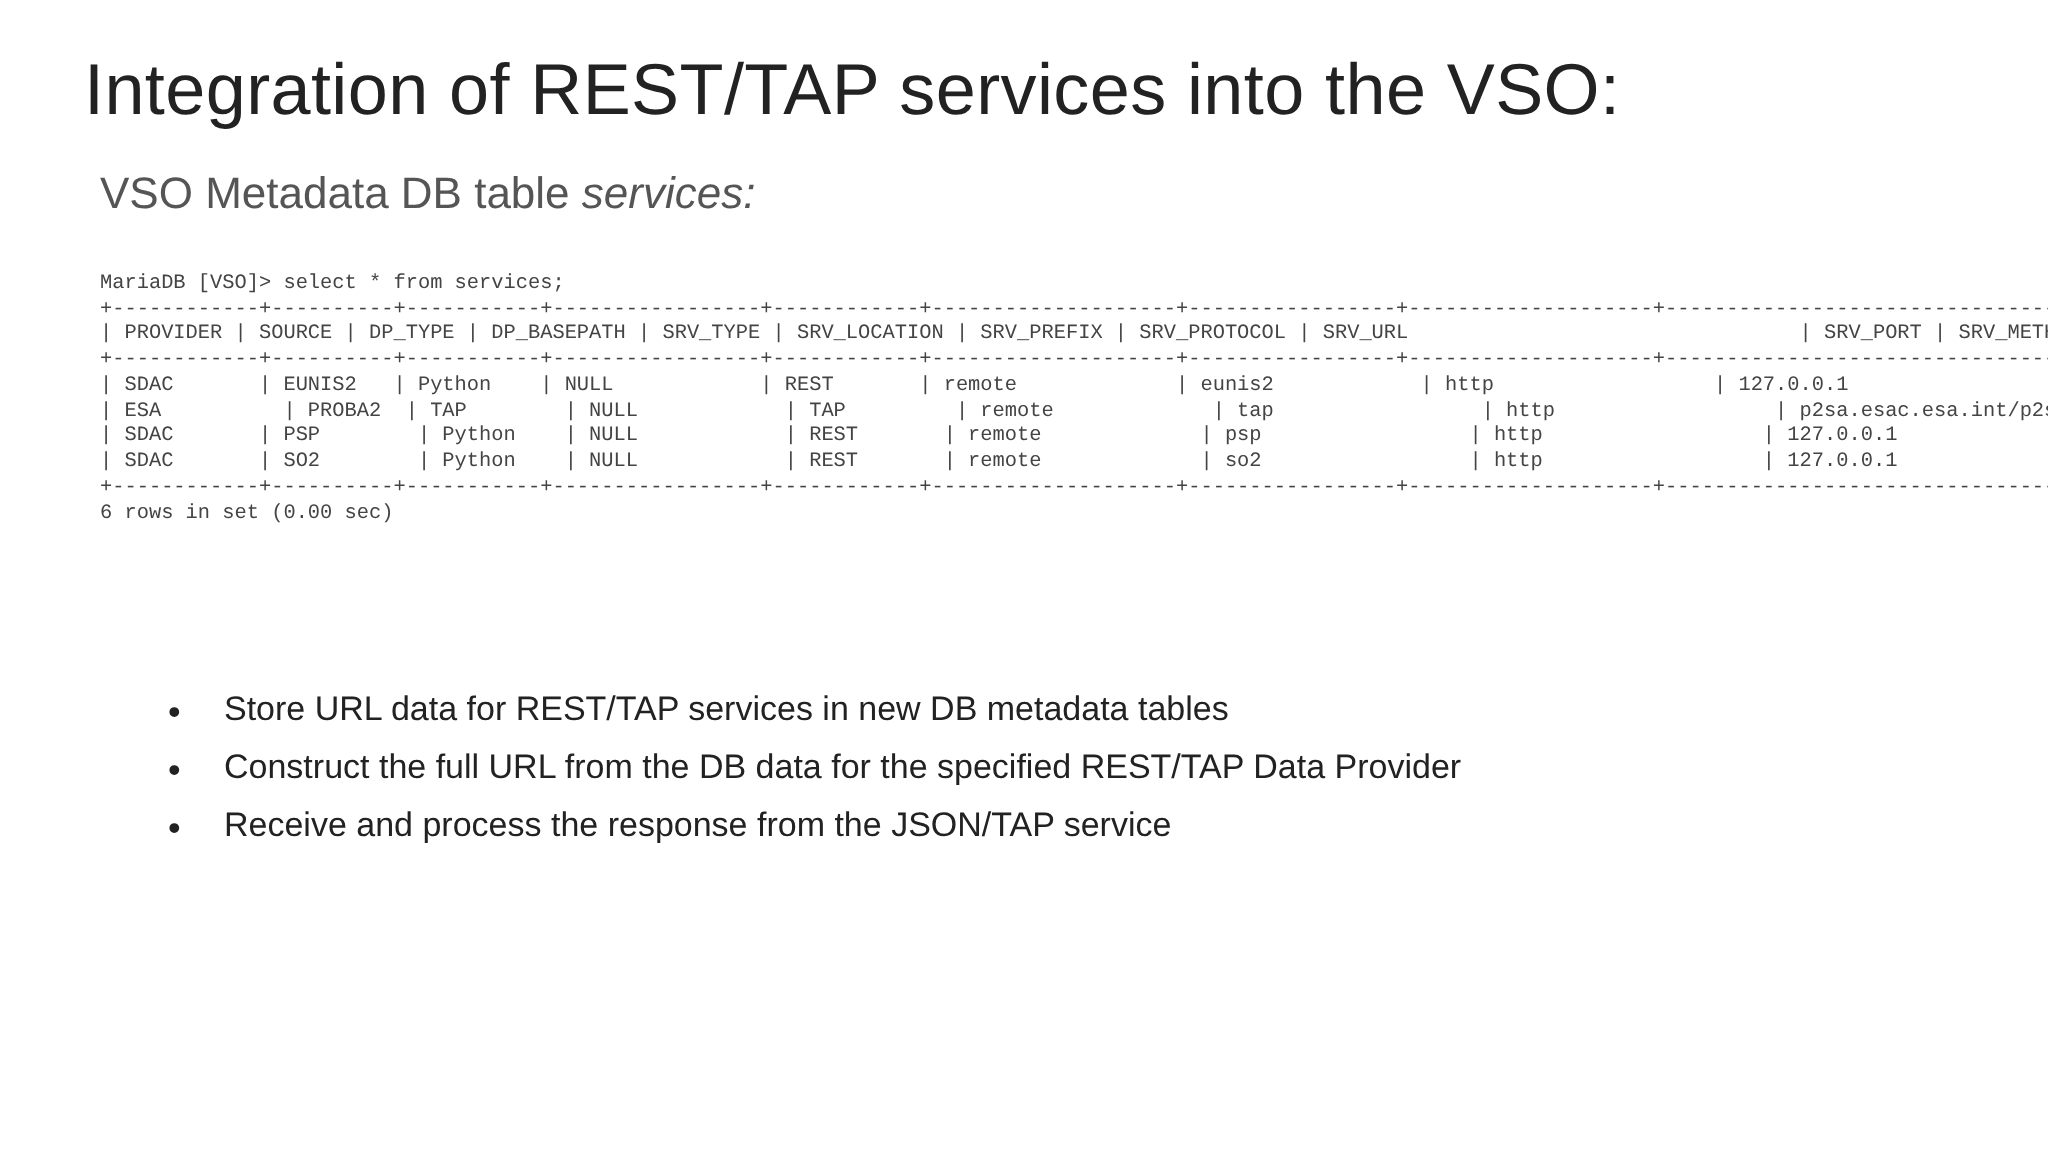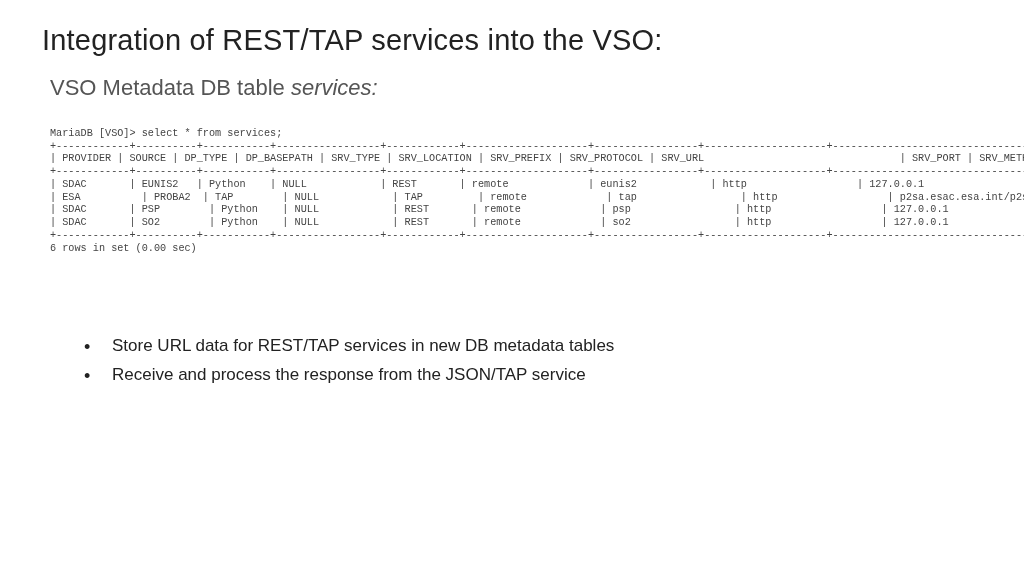--- a/index.html
+++ b/index.html
@@ -10,21 +10,21 @@
     background: #fff;
     font-family: Arial, Helvetica, sans-serif;
     color: #222;
     overflow: hidden;
   }
   .slide {
     padding: 24px 42px 0 42px;
     box-sizing: border-box;
   }
   .title {
-    font-size: 29px;
+    font-size: 36px;
     font-weight: 400;
     letter-spacing: 0.2px;
     margin: 0 0 18px 0;
   }
   .subtitle {
     font-size: 22px;
     font-weight: 400;
     color: #555;
     margin: 0 0 14px 8px;
   }
@@ -80,16 +80,17 @@
 <span>| SDAC       | EUNIS2   | Python    | NULL            | REST       | remote             | eunis2            | http                  | 127.0.0.1                                          |      5002    | Query:GetData:Ping. | JSON                |</span>
 <span>| ESA          | PROBA2  | TAP        | NULL            | TAP         | remote             | tap                 | http                  | p2sa.esac.esa.int/p2sa-sl-tap/            |         80     | Query:GetData:Ping  | NULL                |</span>
 <span>| SDAC       | PSP        | Python    | NULL            | REST       | remote             | psp                 | http                  | 127.0.0.1                                          |      5003    | Query:GetData:Ping  | JSON                |</span>
 <span>| SDAC       | SO2        | Python    | NULL            | REST       | remote             | so2                 | http                  | 127.0.0.1                                          |      5004    | Query:GetData:Ping. | JSON                |</span>
 <span>+------------+----------+-----------+-----------------+------------+--------------------+-----------------+--------------------+-------------------------------------------+----------+-------------------+</span>
 <span>6 rows in set (0.00 sec)</span>
 </div>
 
   <ul class="bullets">
     <li>Store URL data for REST/TAP services in new DB metadata tables</li>
+    <li>Construct the full URL from the DB data for the specified REST/TAP Data Provider</li>
     <li>Receive and process the response from the JSON/TAP service</li>
   </ul>
 
 </div>
 
 </body></html>

